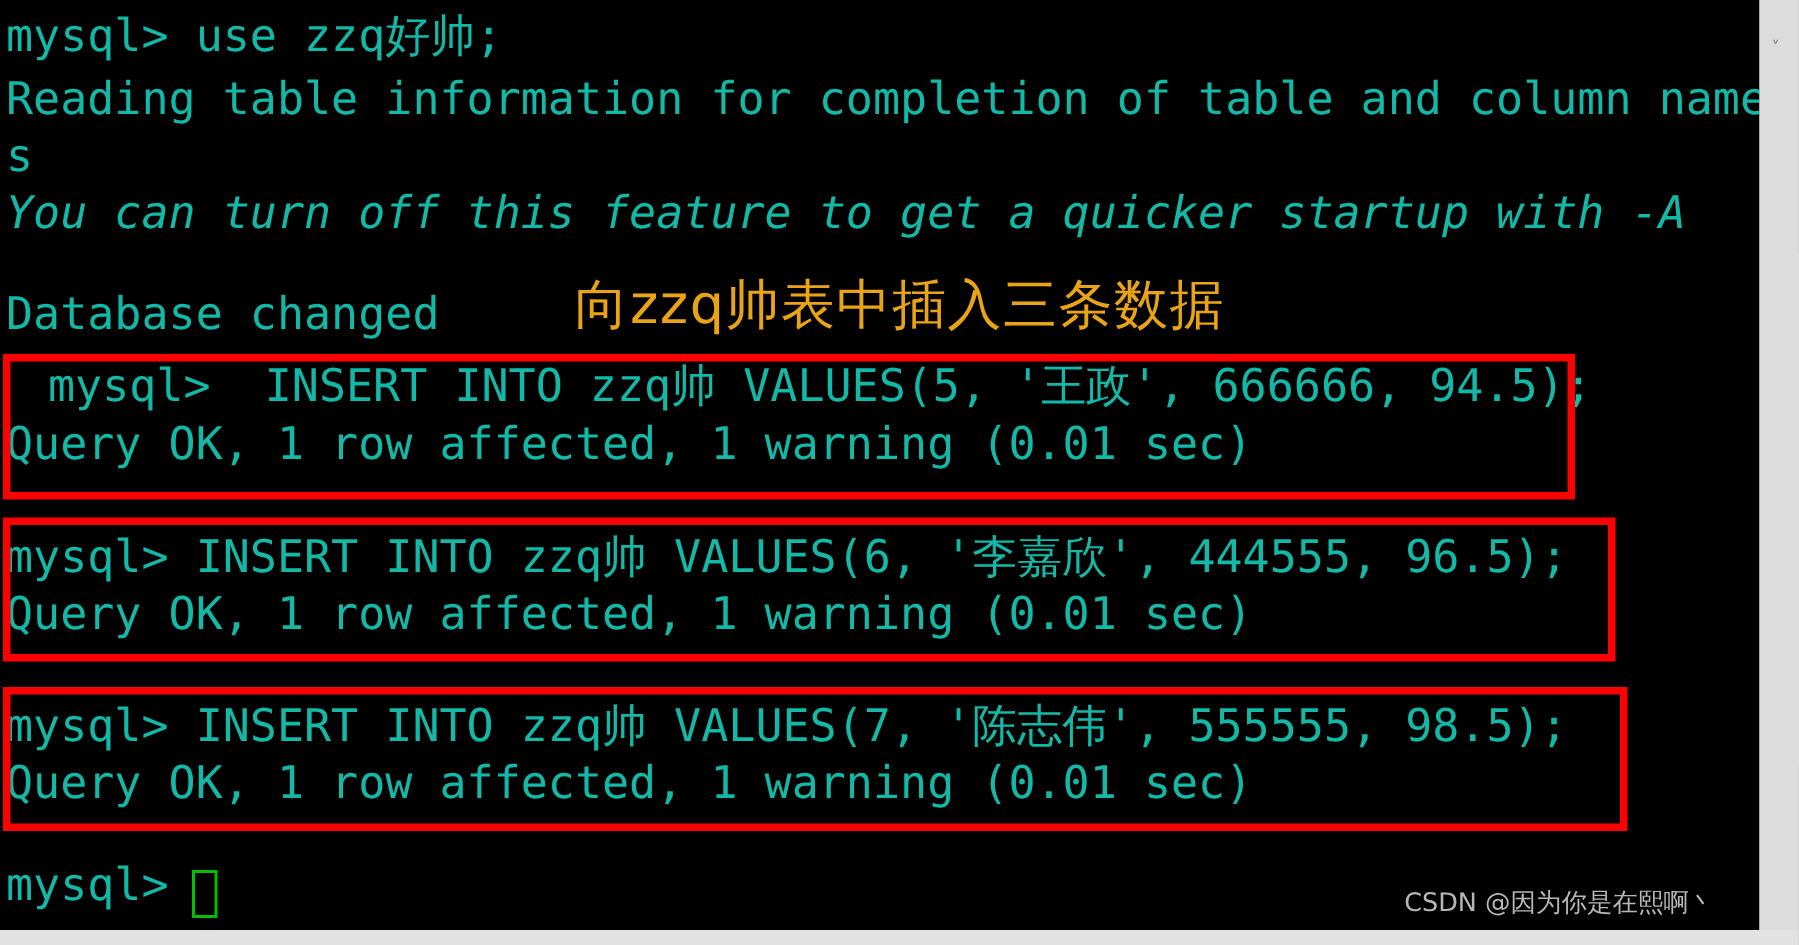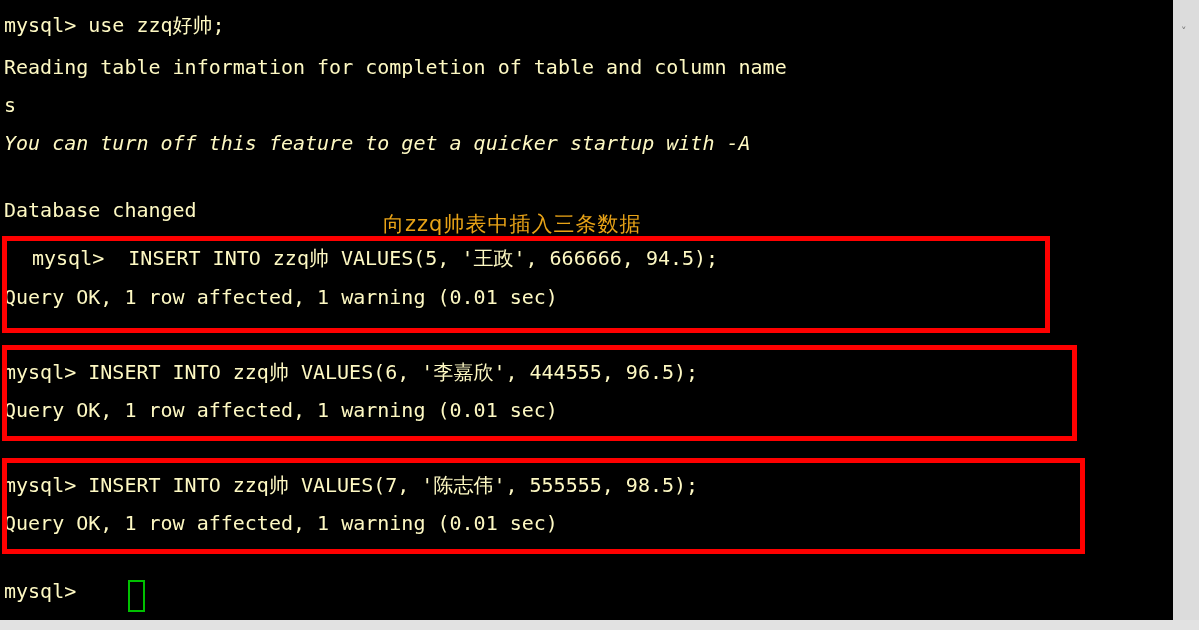--- a/index.html
+++ b/index.html
@@ -59,40 +59,39 @@
     width: 1199px;
     height: 10px;
     background: #e2e2e2;
   }
 
   
   .tline {
     position: absolute;
     left: 4px;
     white-space: pre;
-    color: #fef9c3;
-    font-size: 20px;
+    color: #14b8a6;
+    font-size: 30px;
     line-height: 30px;
     letter-spacing: 0px;
     font-family: "DejaVu Sans Mono", "Liberation Mono", monospace;
   }
 
   
   #annotation {
     position: absolute;
     left: 383px;
     top: 188px;
     color: #e8a317;
-    font-size: 21px;
+    font-size: 36px;
     line-height: 32px;
     white-space: pre;
     font-family: "DejaVu Sans", "Liberation Sans", sans-serif;
     font-weight: 500;
     letter-spacing: 1px;
-    margin-top: 20px;
   }
 
   
   .redbox {
     position: absolute;
     border: 5px solid #ff0000;
     box-sizing: border-box;
     background: transparent;
     pointer-events: none;
   }
@@ -144,20 +143,21 @@
     <div id="annotation" style="color: rgb(232, 163, 23);">向zzq帅表中插入三条数据</div>
 
     <div id="boxes-host">
         <div class="redbox" style="left: 2px; top: 236px; width: 1048px; height: 97px; border-color: rgb(255, 0, 0);"></div>
         <div class="redbox" style="left: 2px; top: 345px; width: 1075px; height: 96px; border-color: rgb(255, 0, 0);"></div>
         <div class="redbox" style="left: 2px; top: 458px; width: 1083px; height: 96px; border-color: rgb(255, 0, 0);"></div>
       </div>
 
     <div id="cursor" style="left: 128px; top: 580px; border-color: rgb(0, 192, 0);"></div>
 
+    <div id="watermark" style="color: rgb(182, 182, 182);">CSDN @因为你是在熙啊丶</div>
   </div>
 
   <div id="right-strip">
     <span class="mark">˅</span>
   </div>
 
   <div id="bottom-strip"></div>
 </div>
 
 </body></html>

